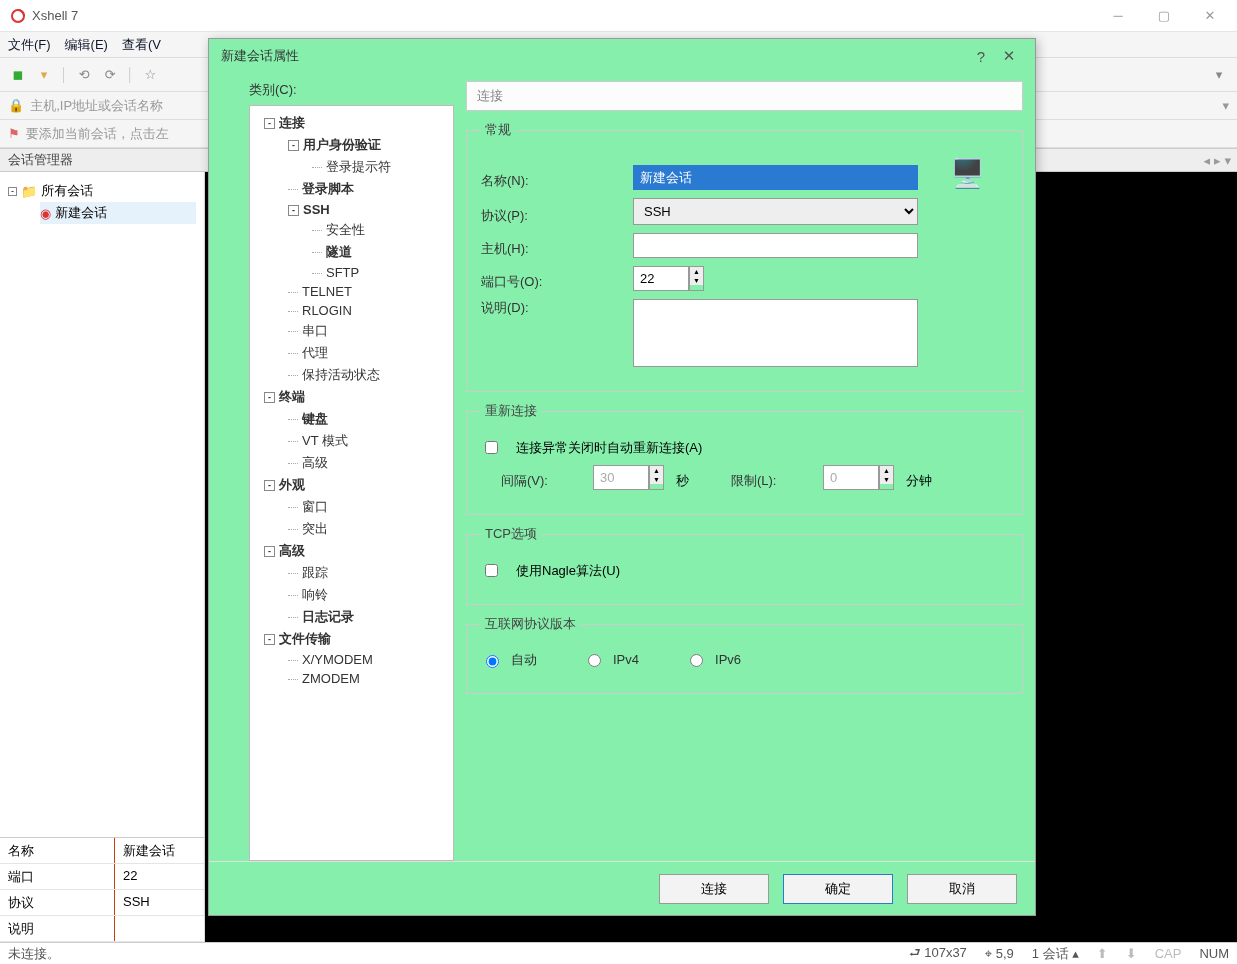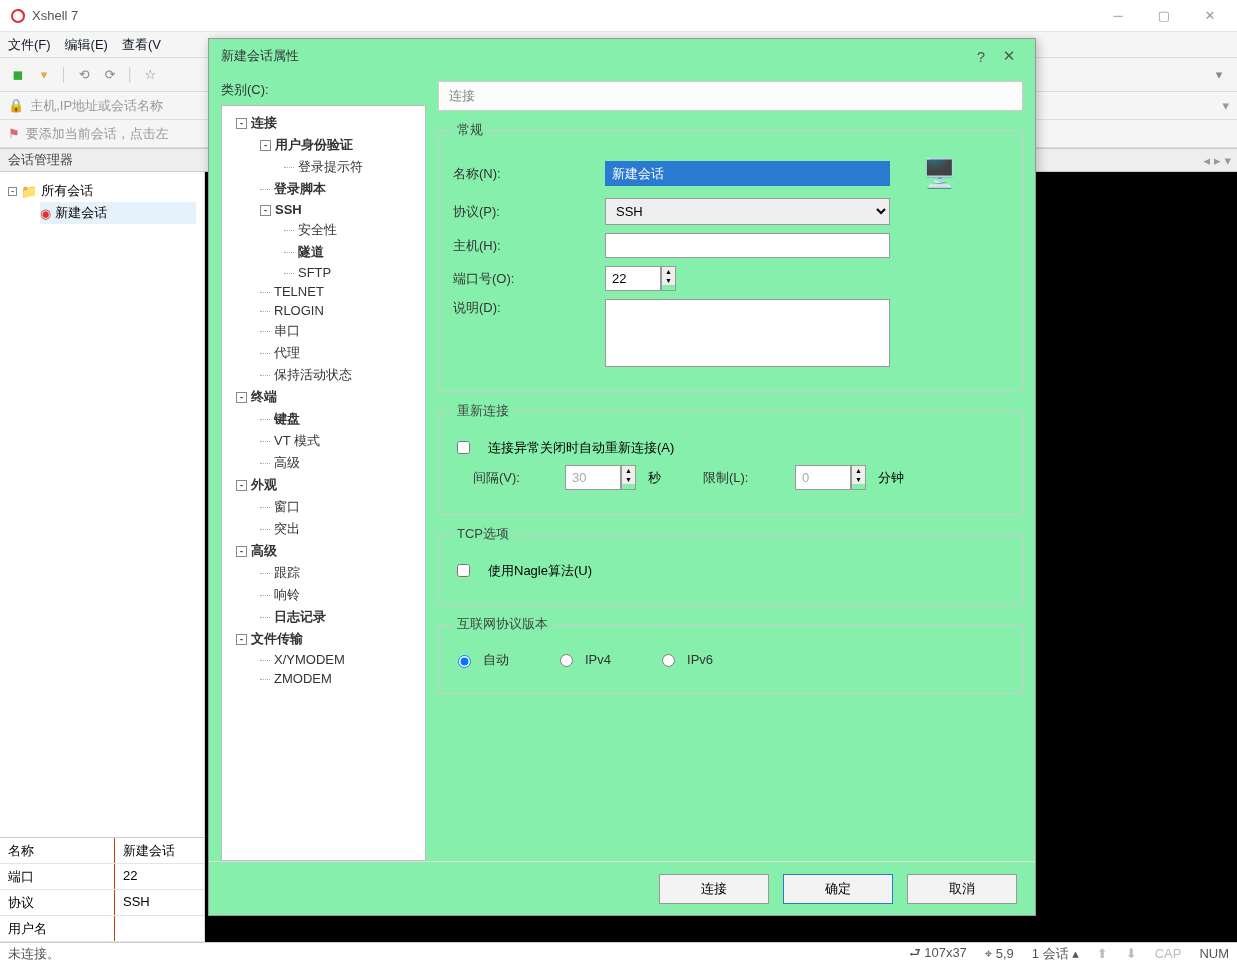--- a/index.html
+++ b/index.html
@@ -40,36 +40,36 @@
 
 
 .statusbar { height: 22px; border-top: 1px solid #ccc; display: flex; align-items: center; padding: 0 8px; color: #555; font-size: 12px; }
 .statusbar .right { margin-left: auto; display: flex; gap: 18px; align-items: center; }
 
 
 .dialog { position: absolute; left: 208px; top: 38px; width: 828px; height: 878px; background: #86efac; border: 1px solid #999; box-shadow: 2px 2px 10px rgba(0,0,0,.25); display: flex; flex-direction: column; }
 .dlg-title { height: 34px; display: flex; align-items: center; padding: 0 12px; color: #333; }
 .dlg-title .sp { flex: 1; }
 .dlg-title .help, .dlg-title .close { width: 28px; text-align: center; color: #555; font-size: 15px; }
-.dlg-body { flex: 1; display: flex; padding: 8px 12px 0 12px; gap: 12px; overflow: hidden; }
+.dlg-body { flex: 1; display: flex; padding: 8px 12px 0 12px; gap: 12px; overflow: hidden; margin-left: 28px; }
 .catlabel { color: #333; margin-bottom: 6px; }
 .cat { width: 205px; display: flex; flex-direction: column; }
 .cattree { flex: 1; border: 1px solid #bbb; padding: 6px 4px; overflow: auto; background: #fff; }
 .cattree .n { padding: 2px 0 2px 6px; white-space: nowrap; color: #333; }
 .cattree .lvl0 { margin-left: 4px; font-weight: bold; }
 .cattree .lvl1 { margin-left: 28px; }
 .cattree .lvl2 { margin-left: 52px; }
 .cattree .bold { font-weight: bold; }
 .cattree .exp { display:inline-block; width:11px; height:11px; border:1px solid #888; font-size:9px; line-height:9px; text-align:center; margin-right:4px; position:relative; top:-1px;}
 
 .formpane { flex: 1; display: flex; flex-direction: column; gap: 10px; }
 .crumb { border: 1px solid #ccc; background: #fcfcfc; padding: 5px 10px; color: #888; }
 fieldset { border: 1px solid #ccc; padding: 10px 14px 16px 14px; margin: 0; }
 legend { color: #444; padding: 0 4px; }
-.fr { display: flex; align-items: center; margin: 8px 0; gap: 12px; }
+.fr { display: flex; align-items: flex-end; margin: 8px 0; gap: 12px; }
 .fr label { width: 140px; color: #333; }
 .fr input[type=text], .fr select, .fr textarea, .fr .spinbox input { border: 1px solid #999; padding: 4px 6px; background: #fff; }
 .fr input[type=text].wide { width: 285px; }
 .fr select.wide { width: 285px; background: #eee; }
 .fr textarea { width: 285px; height: 68px; resize: none; }
 .fr input[type=text].nameinput { width: 285px; border: 1.5px solid #2a7ad1; background: #2a7ad1; color: #fff; }
 .spinbox { display: flex; align-items: stretch; }
 .spinbox input { width: 56px; border-right: none; }
 .spinbox .spbtns { display: flex; flex-direction: column; border: 1px solid #999; }
 .spinbox .spbtns span { font-size: 7px; line-height: 9px; padding: 0 3px; background: #eee; }
@@ -153,21 +153,21 @@
         </div>
         <div class="row">
           <div class="k">端口</div>
           <div class="v">22</div>
         </div>
         <div class="row">
           <div class="k">协议</div>
           <div class="v">SSH</div>
         </div>
         <div class="row">
-          <div class="k">用户名</div>
+          <div class="k">说明</div>
           <div class="v"></div>
         </div>
       </div>
   </div>
   <div class="mainarea">
     <div class="tabbar">
       <span>◂</span>
       <span>▸</span>
       <span>▾</span>
     </div>

